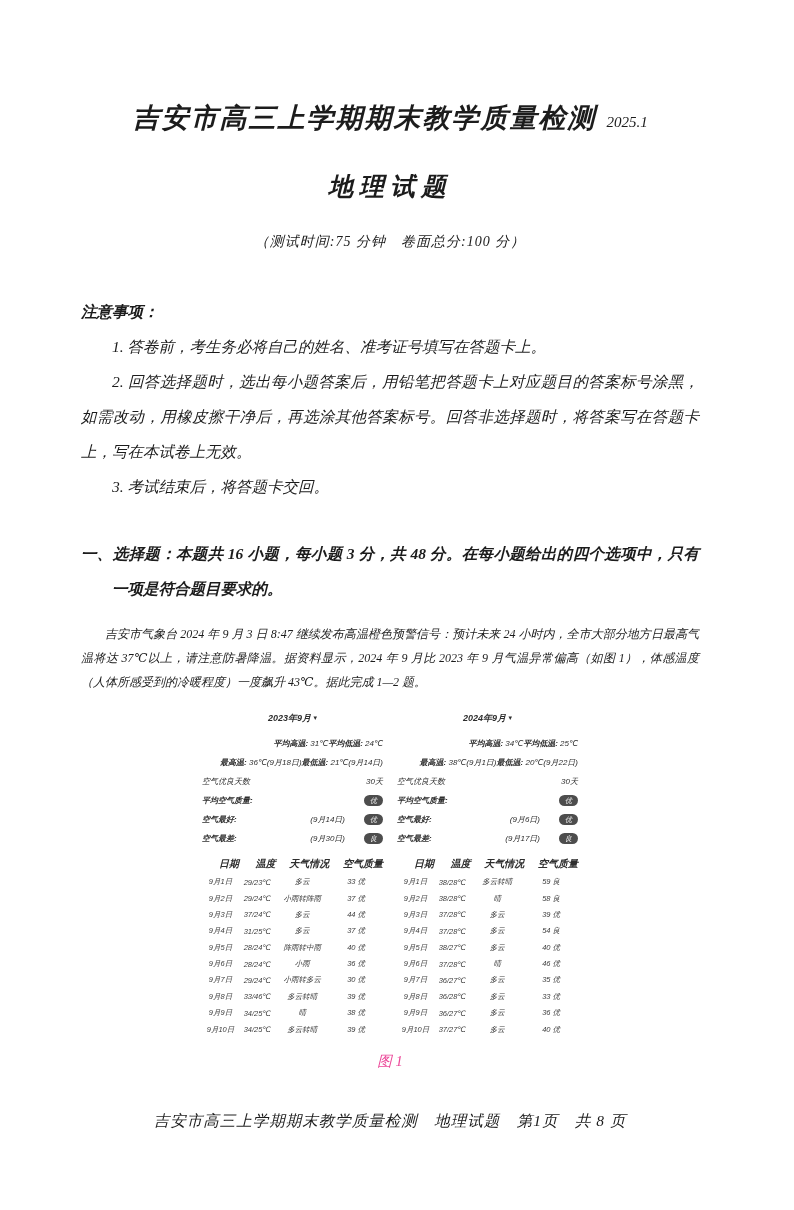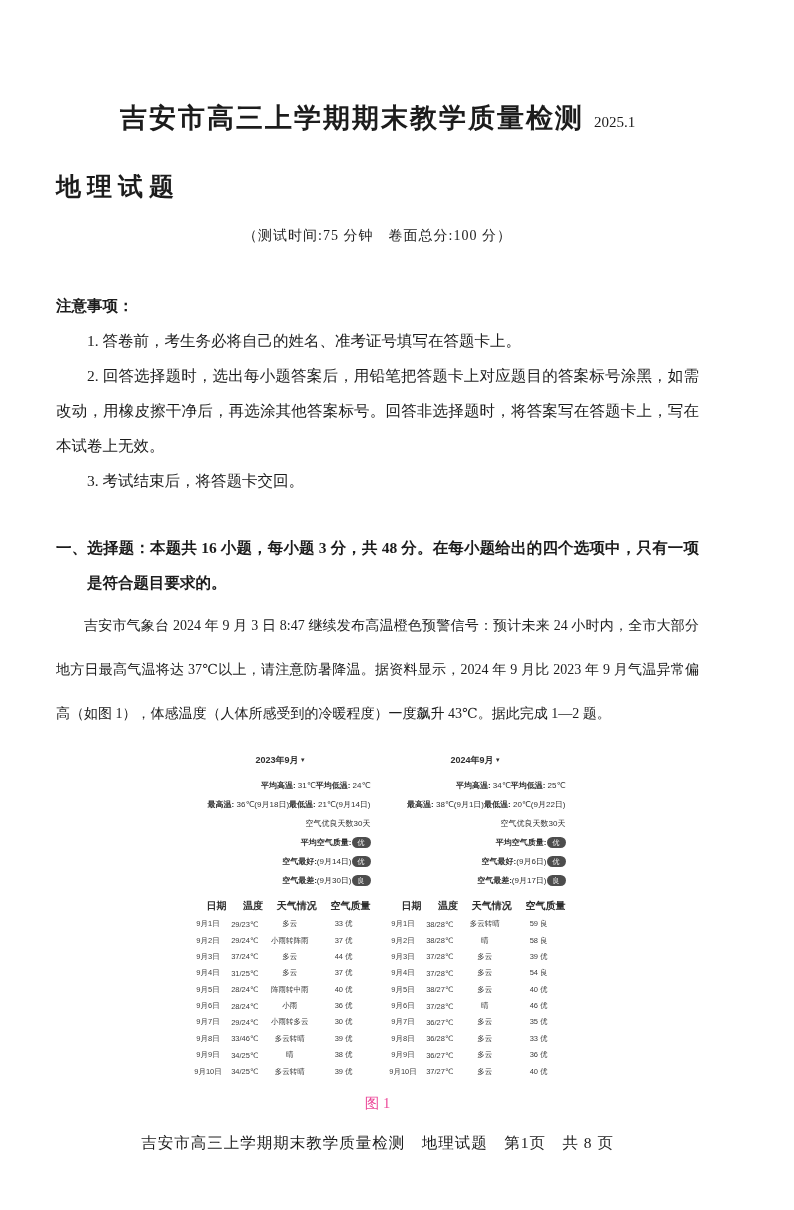--- a/index.html
+++ b/index.html
@@ -2,67 +2,67 @@
 <html><head>
 <meta charset="utf-8">
 <style>
   * { margin:0; padding:0; box-sizing:border-box; }
   html,body { width:794px; height:1210px; background:#ffffff; }
   body {
     font-family:"Liberation Serif","DejaVu Serif",serif;
     color:#1c1c1c;
     overflow:hidden;
   }
-  .page { width:794px; height:1210px; padding:100px 95px 0 56px; }
+  .page { width:794px; height:1210px; padding:100px 95px 0 81px;font-style:italic; }
 
   
   .title-line { text-align:center; white-space:nowrap; }
   .main-title {
     font-family:"Liberation Sans","DejaVu Sans",sans-serif;
     font-weight:700; font-size:27px; letter-spacing:2px; display:inline;
   }
   .title-date { font-size:15px; font-weight:400; margin-left:10px; letter-spacing:0; }
-  .subject-title { font-size:25px; font-weight:700; letter-spacing:6px; margin-top:34px; }
-  .meta-line { text-align:center; font-size:14px; margin-top:24px; letter-spacing:1px; }
+  .subject-title { text-align:center; font-size:25px; font-weight:700; letter-spacing:6px; margin-top:34px; }
+  .meta-line { text-align:center; font-size:14px; margin-top:30px; letter-spacing:1px; }
 
   
   .notes { margin-top:44px; font-size:15.5px; }
   .notes-heading { font-weight:700; line-height:34px; }
   .note-item { line-height:35px; text-indent:2em; text-align:justify; }
 
   
   .section-heading {
     margin-top:32px; font-size:15.5px; font-weight:700;
     line-height:35px; padding-left:2em; text-indent:-2em; text-align:justify;
   }
-  .passage { font-size:14px; line-height:44px; text-indent:2em; text-align:justify; margin-top:4px; }
+  .passage { font-size:12px; line-height:24px; text-indent:2em; text-align:justify; margin-top:16px; }
 
   
   .figure-wrap { width:376px; margin:18px auto 0 auto;
     font-family:"Liberation Sans","DejaVu Sans",sans-serif; color:#2e2e2e; }
   .figure { display:flex; gap:14px; }
   .panel { width:50%; }
   .panel-header { text-align:center; font-size:9px; font-weight:700; margin-bottom:9px; }
   .dropdown-arrow { font-size:7px; position:relative; top:-1px; }
   .stat-row { display:flex; justify-content:flex-end; font-size:8px; line-height:19px; }
   .stat-cell b { font-weight:700; }
-  .air-row { display:flex; justify-content:flex-end; align-items:center; font-size:8px; line-height:19px; }
-  .air-right { display:flex; align-items:center; gap:0; }
+  .air-row { display:flex; justify-content:space-between; align-items:center; font-size:8px; line-height:19px; }
+  .air-right { display:flex; align-items:center; gap:19px; }
   .badge {
     display:inline-block; background:#4d4d4d; color:#ffffff;
     border-radius:8px; padding:1px 6px; font-size:7px; line-height:9px;
   }
   .wtable { width:100%; border-collapse:collapse; margin-top:6px; }
   .wtable th { font-size:10px; font-weight:700; color:#2e2e2e; padding:3px 0; text-align:right; }
   .wtable td { font-size:7.5px; color:#3a3a3a; padding:3.2px 0; text-align:center; white-space:nowrap; }
   .fig-caption { text-align:center; font-size:14.5px; margin-top:14px;
     font-family:"Liberation Serif","DejaVu Serif",serif; color:#ec4899; }
 
   
-  .footer { text-align:center; font-size:15.5px; margin-top:20px; letter-spacing:1px; }
+  .footer { text-align:center; font-size:15.5px; margin-top:40px; letter-spacing:1px; }
 </style>
 </head>
 <body>
 
 <div class="page">
 
   <div class="title-line">
     <span class="main-title">吉安市高三上学期期末教学质量检测</span><span class="title-date">2025.1</span>
   </div>
 

